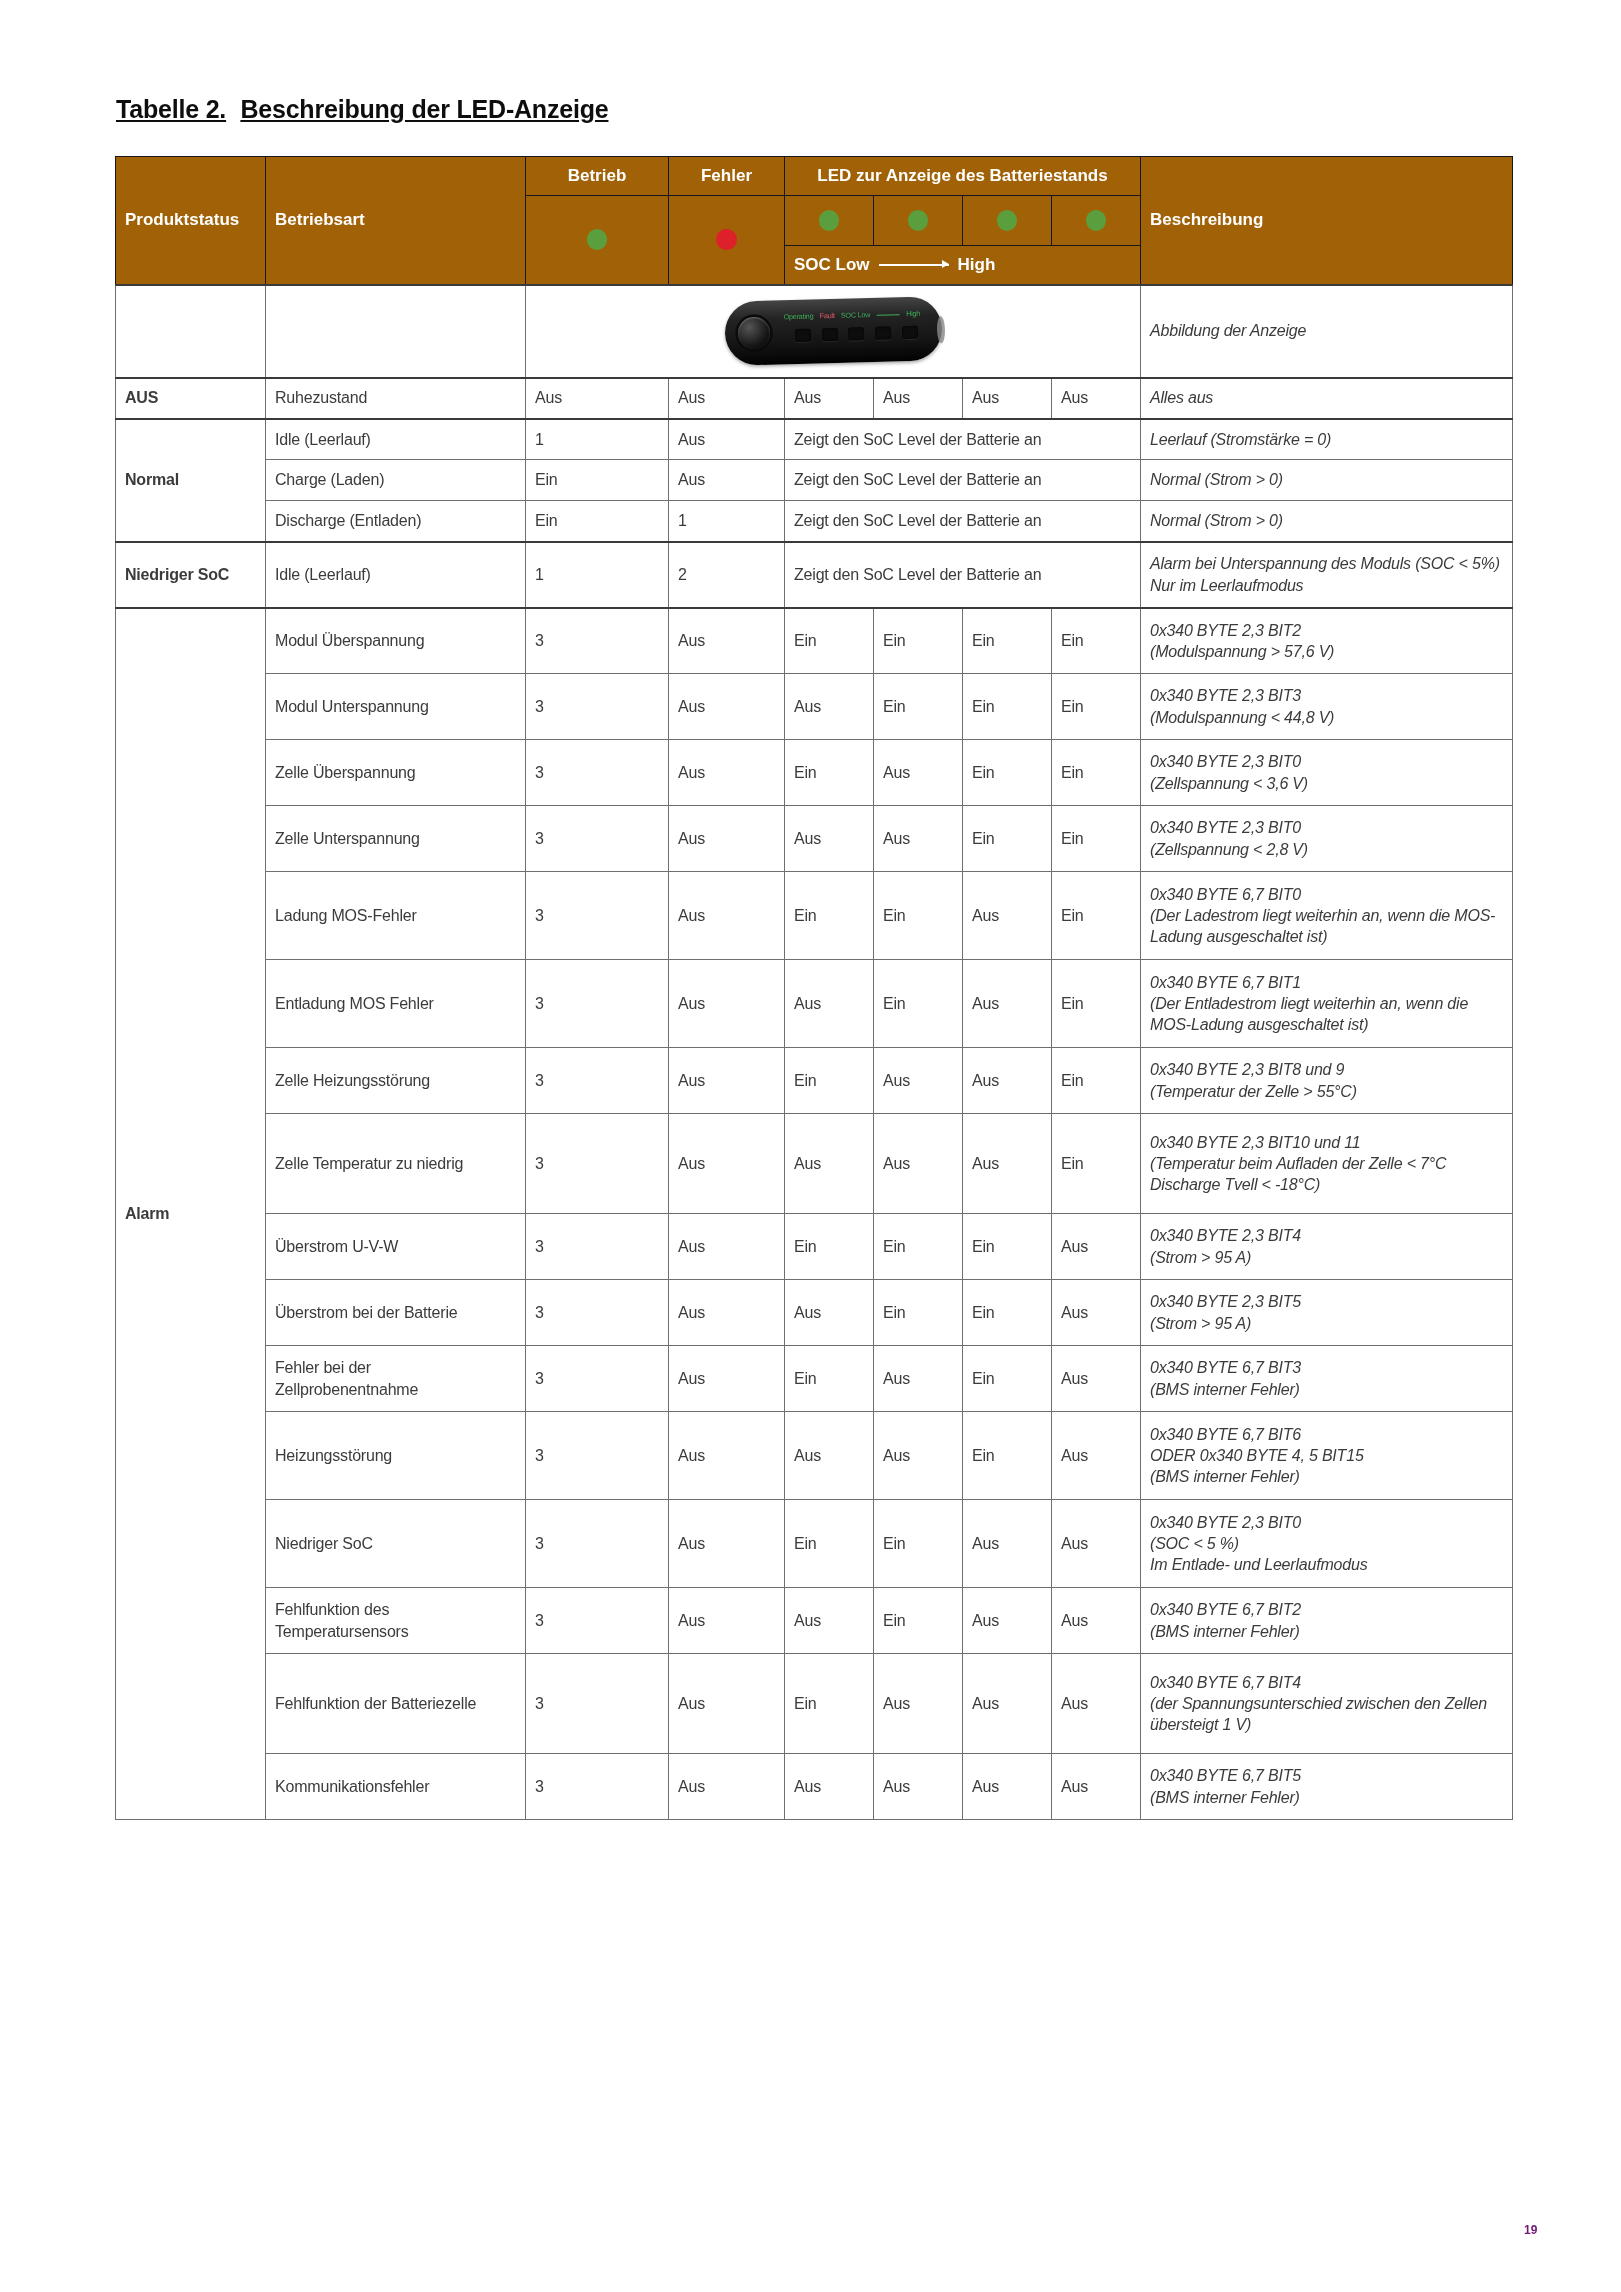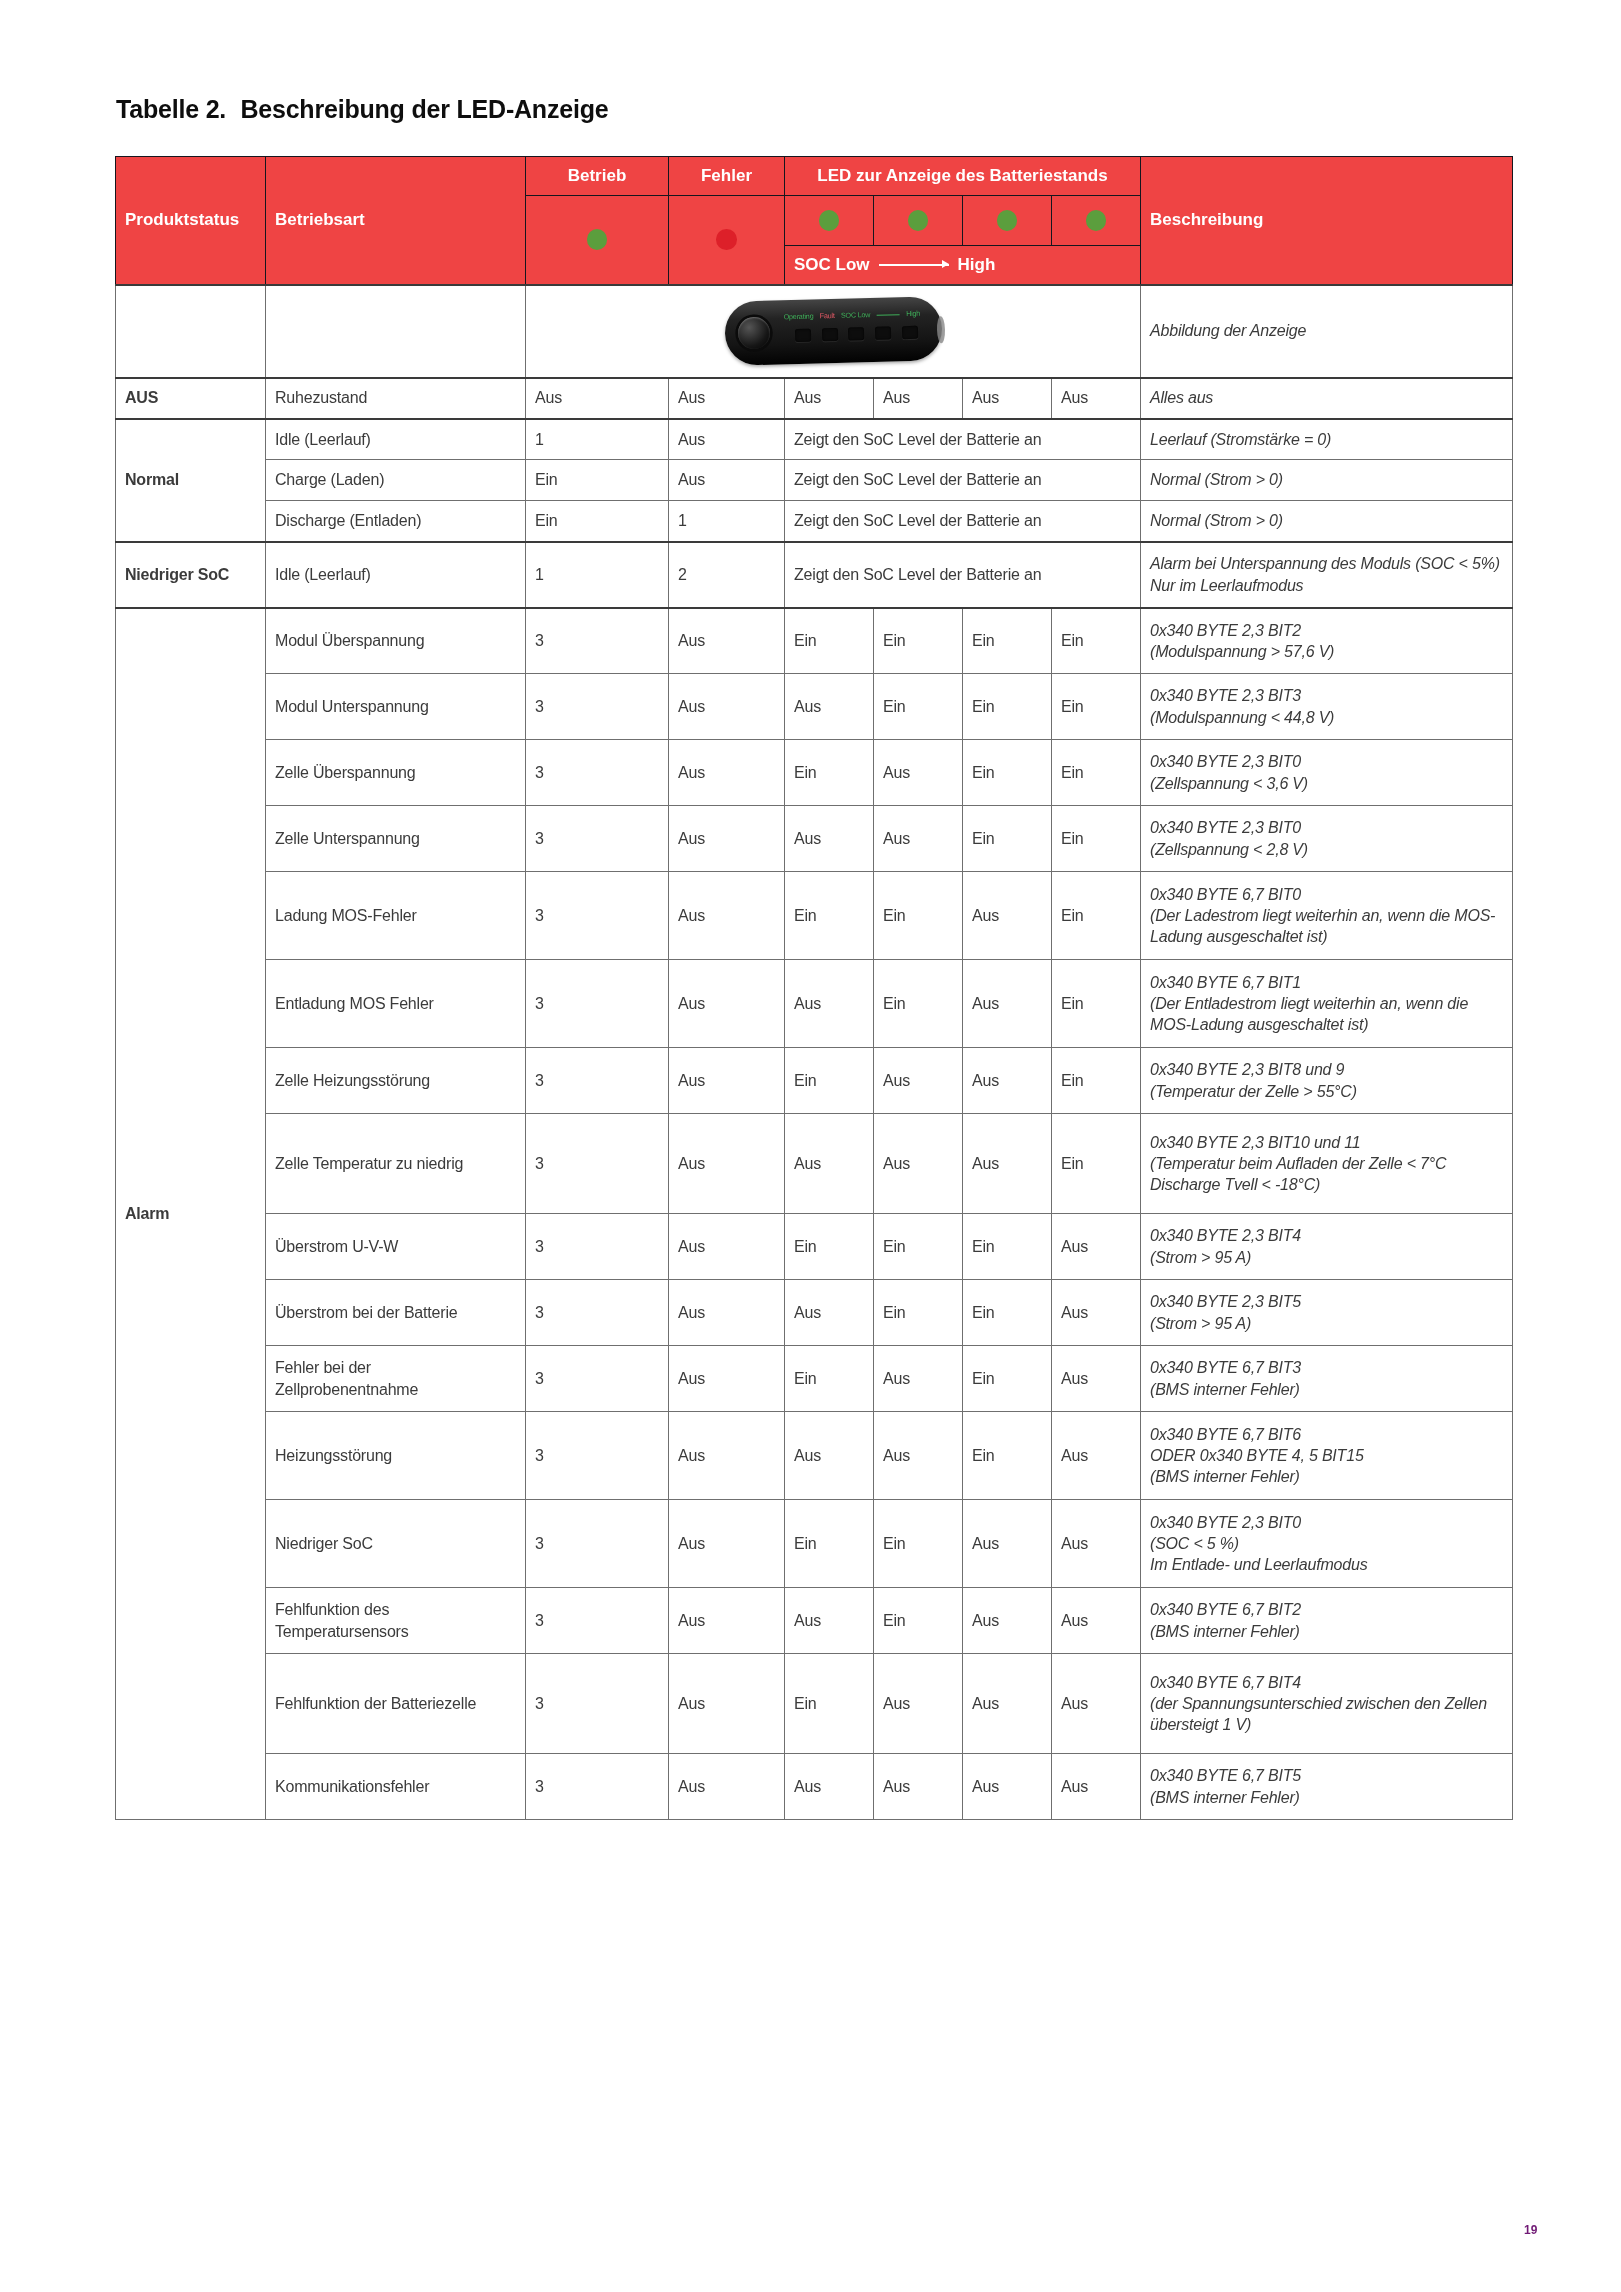--- a/index.html
+++ b/index.html
@@ -4,38 +4,38 @@
 <style>
   html,body { margin:0; padding:0; }
   body {
     width:1621px; height:2293px;
     background:#ffffff;
     font-family:"Liberation Sans","DejaVu Sans",sans-serif;
     position:relative;
   }
   .page-title {
     position:absolute; left:116px; top:95px;
-    font-size:25px; font-weight:bold; color:#0e0e0e; letter-spacing:-0.2px;
+    font-size:25px; font-weight:bold; color:#0e0e0e; letter-spacing:-0.2px;text-decoration:underline;
   }
   .page-title .gap { display:inline-block; width:14.3px; }
 
   table.led-table {
     position:absolute; left:115px; top:156px;
     width:1395px;
     border-collapse:collapse; table-layout:fixed;
     border:1.8px solid #3c3c3c;
   }
   .led-table th, .led-table td {
     border:0.9px solid #6f6f6f;
     vertical-align:middle;
     overflow:hidden;
   }
   
   .led-table thead th, .led-table thead td {
-    background:#ef4444; color:#ffffff;
+    background:#a16207; color:#ffffff;
     font-size:17px; font-weight:bold;
     border:0.9px solid #16161e;
   }
   tr.hrow1 { height:39px; }
   tr.hrow2 { height:50px; }
   tr.hrow3 { height:39px; }
   .th-left { text-align:left; padding:0 0 0 9px; }
   .th-center { text-align:center; padding:0 3.6px; }
   .dot { width:20.6px; height:20.6px; border-radius:50%; margin:0 auto; }
   .dot-green { background:#5B9E3D; }

